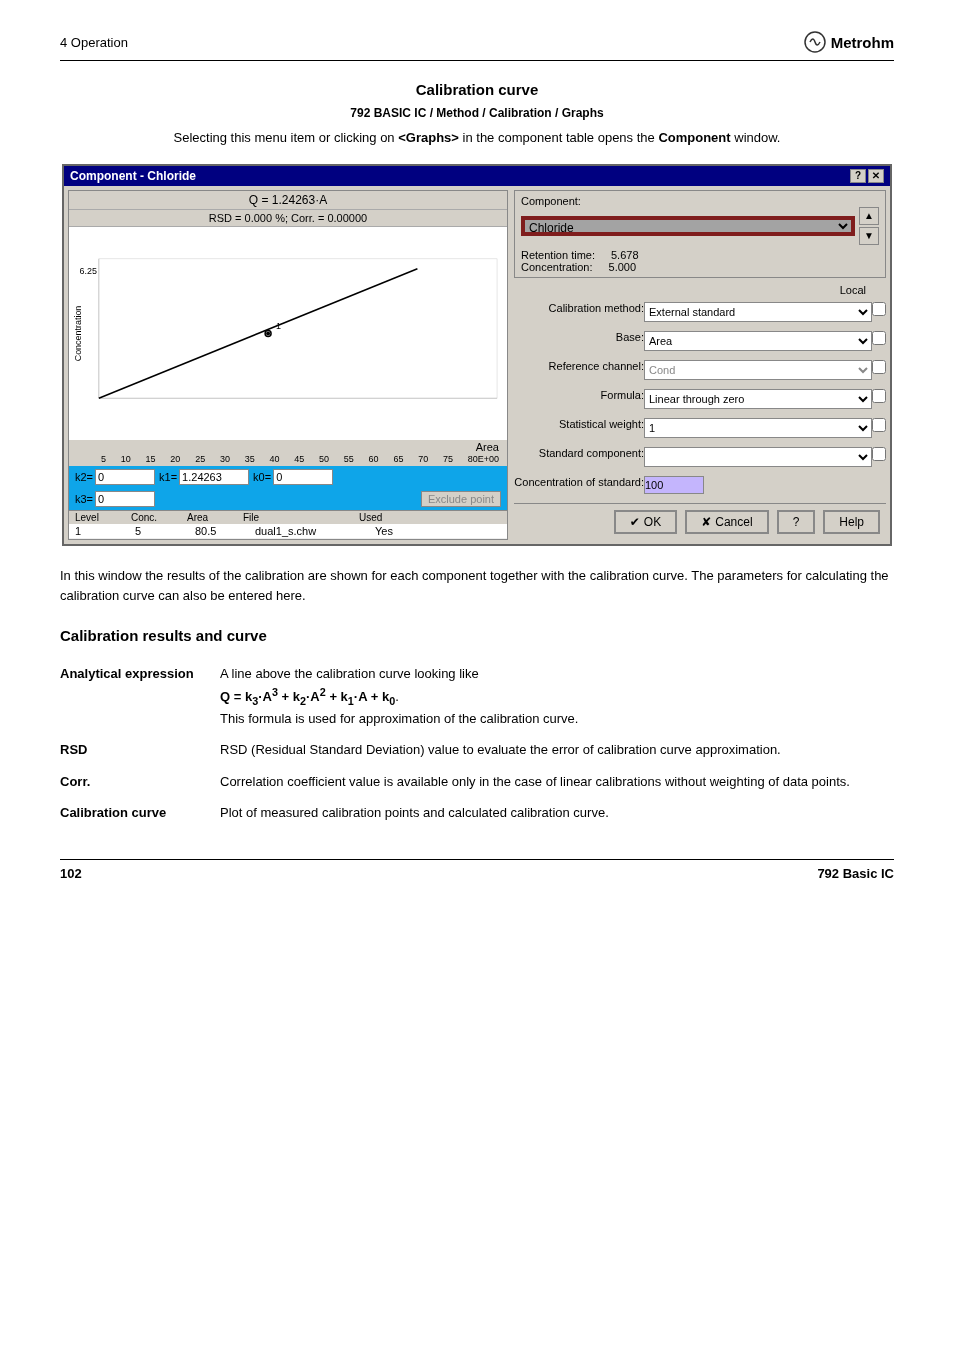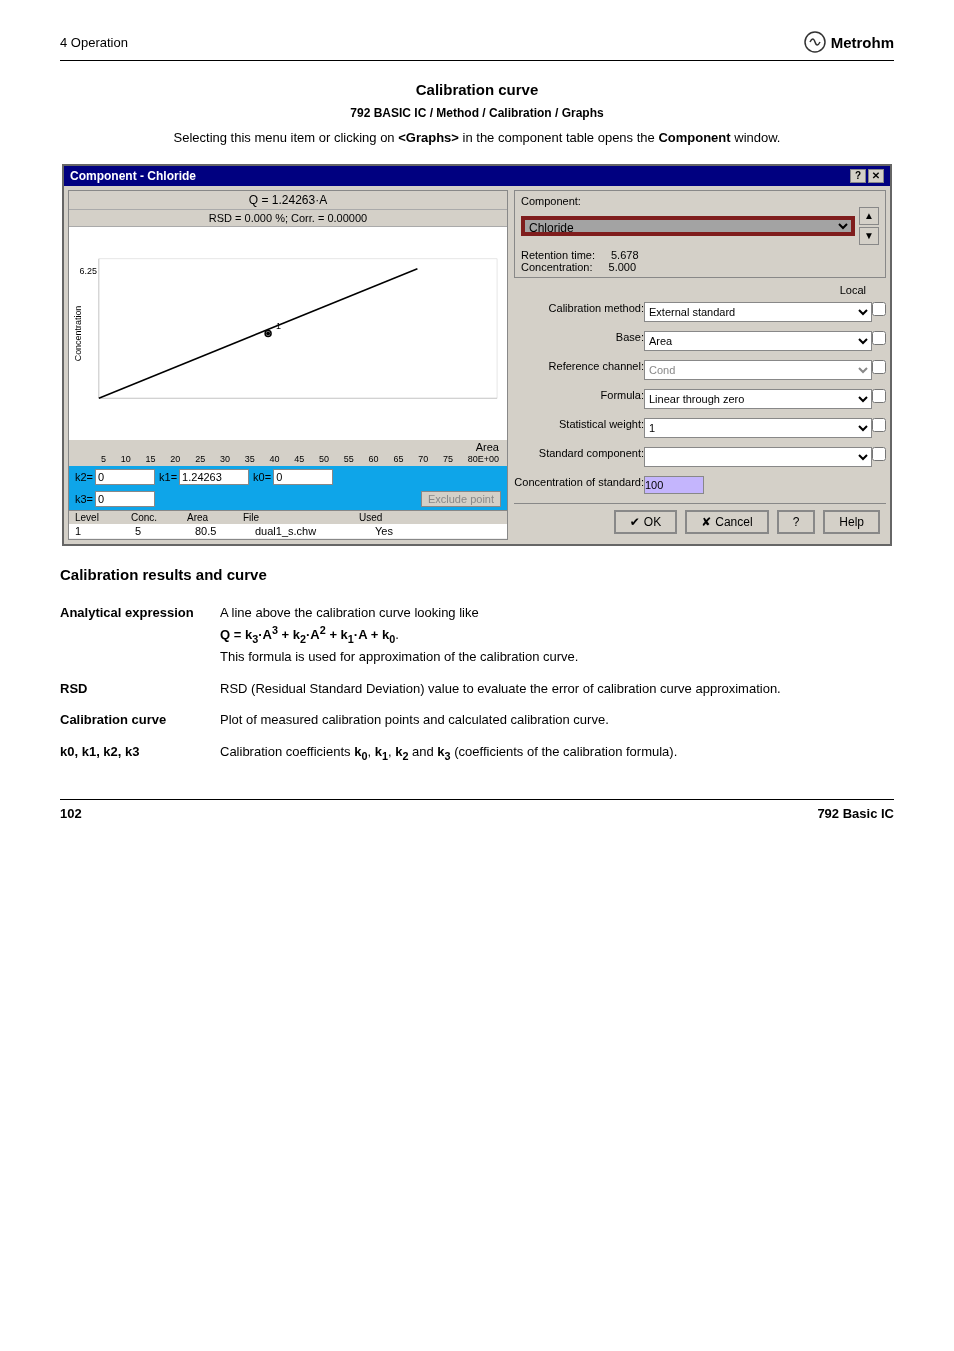--- a/index.html
+++ b/index.html
@@ -573,44 +573,45 @@
           <button class="footer-btn">?</button>
           <button class="footer-btn">
             <span>Help</span>
           </button>
         </div>
 
       </div>
     </div>
   </div>
 
+  <div class="desc-text">In this window the results of the calibration are shown for each component together with the calibration curve. The parameters for calculating the calibration curve can also be entered here.</div>
 
   <div class="results-title">Calibration results and curve</div>
 
   <table class="results-table">
     <tbody>
       <tr>
         <td><strong>Analytical expression</strong></td>
         <td>
           A line above the calibration curve looking like<br>
           <strong>Q = k<sub>3</sub>·A<sup>3</sup> + k<sub>2</sub>·A<sup>2</sup> + k<sub>1</sub>·A + k<sub>0</sub></strong>.<br>
           This formula is used for approximation of the calibration curve.
         </td>
       </tr>
       <tr>
         <td><strong>RSD</strong></td>
         <td>RSD (Residual Standard Deviation) value to evaluate the error of calibration curve approximation.</td>
       </tr>
       <tr>
+        <td><strong>Corr.</strong></td>
+        <td>Correlation coefficient value is available only in the case of linear calibrations without weighting of data points.</td>
+      </tr>
+      <tr>
         <td><strong>Calibration curve</strong></td>
         <td>Plot of measured calibration points and calculated calibration curve.</td>
-      </tr>
-      <tr>
-        <td><strong>k0, k1, k2, k3</strong></td>
-        <td>Calibration coefficients <strong>k<sub>0</sub></strong>, <strong>k<sub>1</sub></strong>, <strong>k<sub>2</sub></strong> and <strong>k<sub>3</sub></strong> (coefficients of the calibration formula).</td>
       </tr>
     </tbody>
   </table>
 
   <div class="page-footer">
     <span>102</span>
     <span>792 Basic IC</span>
   </div>
 
 </div>

